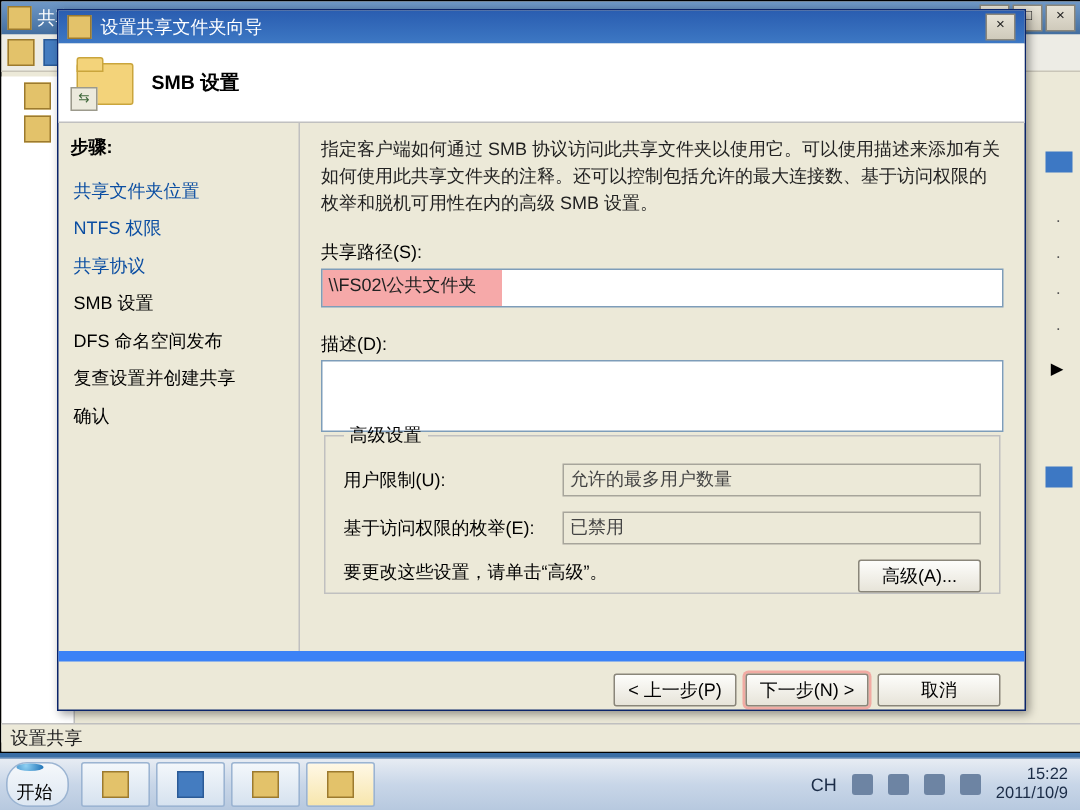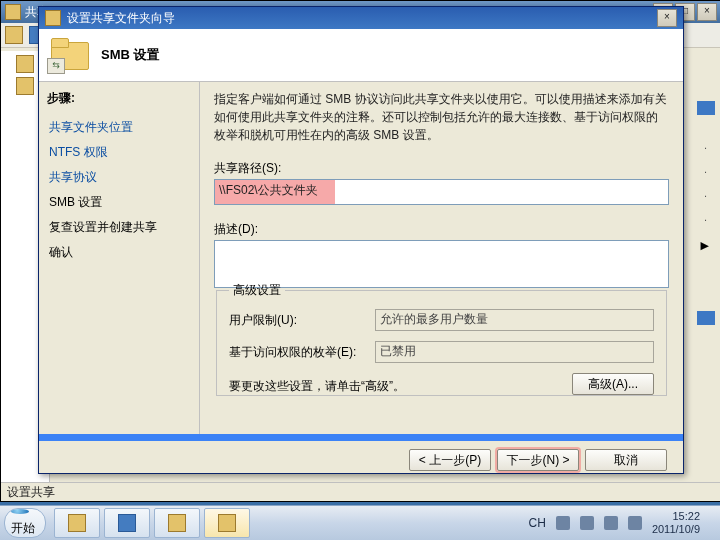--- a/index.html
+++ b/index.html
@@ -38,32 +38,32 @@
   .instr{line-height:1.5;color:#222;}
   .lbl{margin-top:16px;margin-bottom:2px;}
   .ro-input{height:20px;background:#fff;border:1px solid #7e9db9;padding:2px 4px;line-height:16px;color:#222;}
   .ro-input.path{background:linear-gradient(90deg,#f6a9a9 0,#f6a9a9 120px,#fff 120px);}
   .desc-box{height:46px;background:#fff;border:1px solid #7e9db9;}
   .fieldset{position:absolute;left:14px;right:14px;top:200px;border:1px solid #c0c0c0;padding:10px 12px 0;}
   .fieldset legend{padding:0 4px;}
   .row{display:flex;align-items:center;margin-bottom:10px;gap:6px;}
   .row label{width:140px;}
   .ro-mini{flex:1;height:18px;background:#ece9d8;border:1px solid #a7a59b;padding:1px 4px;line-height:16px;color:#444;}
-  .advnote{margin-top:4px;display:flex;align-items:flex-end;}
+  .advnote{margin-top:4px;display:flex;align-items:flex-start;}
   .btn{height:22px;min-width:82px;background:linear-gradient(#fdfdfb,#e7e4d9);border:1px solid #8a867a;border-radius:2px;font-size:12px;font-family:inherit;padding:0 8px;cursor:pointer;}
   .wiz-footer{height:38px;border-top:7px solid #3b82f6;display:flex;align-items:center;justify-content:flex-end;padding-right:16px;gap:6px;}
   .btn.primary{box-shadow:0 0 0 2px rgba(246,120,120,.55);}
   
   .taskbar{position:absolute;left:0;bottom:0;width:720px;height:34px;background:linear-gradient(#e7ecf3,#c8d6e8 50%,#b7c9df);border-top:1px solid #8aa5c6;display:flex;align-items:center;}
   .start{height:28px;margin-left:4px;padding:0 10px 0 6px;display:flex;gap:6px;background:linear-gradient(#f5f8fb,#dde7f2);border:1px solid #9bb4d2;border-radius:14px;cursor:pointer;flex-direction:column;}
   .start .orb{width:18px;height:18px;border-radius:50%;background:radial-gradient(circle at 35% 30%,#8fd1f3,#1b6fb5);}
   .task-items{display:flex;gap:4px;margin-left:8px;}
   .task{width:44px;height:28px;background:linear-gradient(#f3f7fb,#d6e2ef);border:1px solid #9bb4d2;border-radius:2px;display:flex;align-items:center;justify-content:center;}
   .task.active{background:linear-gradient(#fff8e6,#f7e6ad);}
-  .tray{margin-left:auto;display:flex;align-items:center;gap:10px;padding-right:20px;color:#1b2c47;}
+  .tray{margin-left:auto;display:flex;align-items:center;gap:10px;padding-right:8px;color:#1b2c47;}
   .tray .ticon{width:14px;height:14px;background:#6d84a3;border-radius:2px;}
   .clock{text-align:right;line-height:1.15;font-size:11px;}
   .watermark{position:absolute;right:8px;bottom:40px;color:rgba(255,255,255,.25);font-size:26px;font-weight:bold;letter-spacing:2px;}
 </style>
 </head>
 <body>
 
 <div class="watermark">51CTO</div>
 
 <div class="parent-window">
@@ -110,20 +110,21 @@
       </div>
     <h1>SMB 设置</h1>
   </div>
   <div class="wiz-body">
     <div class="steps">
       <h3>步骤:</h3>
       <div class="step link">共享文件夹位置</div>
       <div class="step link">NTFS 权限</div>
       <div class="step link">共享协议</div>
       <div class="step">SMB 设置</div>
+      <div class="step">DFS 命名空间发布</div>
       <div class="step">复查设置并创建共享</div>
       <div class="step">确认</div>
     </div>
     <div class="main">
       <div class="instr">指定客户端如何通过 SMB 协议访问此共享文件夹以使用它。可以使用描述来添加有关如何使用此共享文件夹的注释。还可以控制包括允许的最大连接数、基于访问权限的枚举和脱机可用性在内的高级 SMB 设置。</div>
       <div class="lbl">共享路径(S):</div>
       <div class="ro-input path">\\FS02\公共文件夹</div>
       <div class="lbl">描述(D):</div>
       <div class="desc-box"></div>
       <fieldset class="fieldset">

